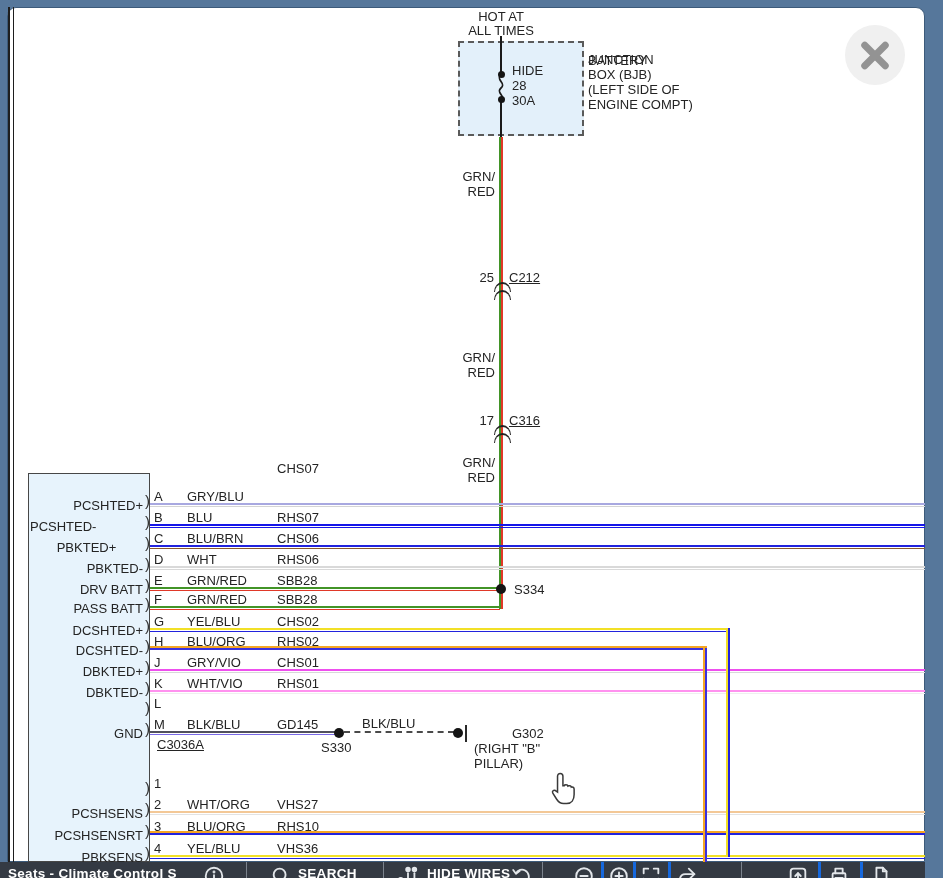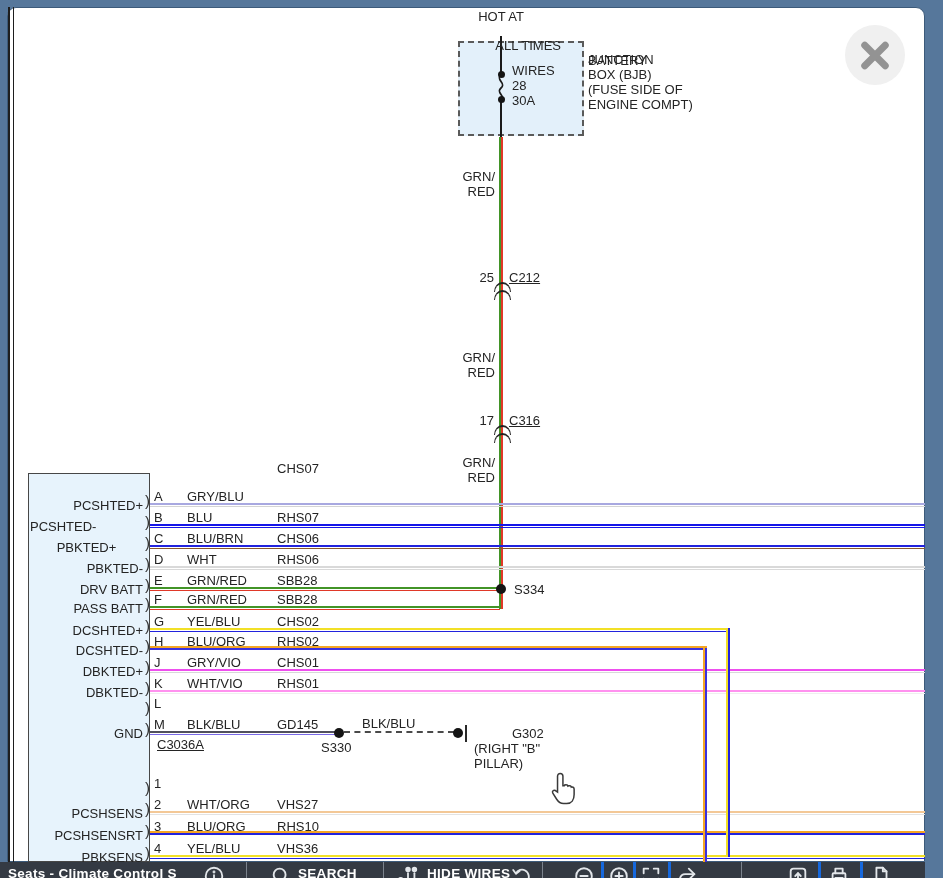--- a/index.html
+++ b/index.html
@@ -126,28 +126,28 @@
         <path d="M8 9 V4 H16 V9"></path>
         <rect x="8" y="14" width="8" height="6"></rect>
     </svg>
     <div class="bsep" style="left:860px;"></div>
     <svg class="ticon" style="left:870px;" width="22" height="22" viewBox="0 0 24 24">
       <path d="M7 3 H14 L18 7 V21 H7 Z"></path>
         <path d="M14 3 V7 H18"></path>
     </svg>
   </div>
 <div class="t" style="position: absolute; left: 441px; top: 9px; width: 120px; text-align: center; z-index: 6;">HOT AT</div>
-    <div class="t" style="position: absolute; left: 441px; top: 38px; width: 120px; text-align: right; z-index: 6;">ALL TIMES</div>
-    <div class="t" style="position: absolute; left: 512px; top: 63px; z-index: 6;">WIRES</div>
+    <div class="t" style="position: absolute; left: 441px; top: 23px; width: 120px; text-align: center; z-index: 6;">ALL TIMES</div>
+    <div class="t" style="position: absolute; left: 512px; top: 63px; z-index: 6;">HIDE</div>
     <div class="t" style="position: absolute; left: 512px; top: 78px; z-index: 6;">28</div>
     <div class="t" style="position: absolute; left: 512px; top: 93px; z-index: 6;">30A</div>
     <div class="t" style="position: absolute; left: 588px; top: 37px; z-index: 6; margin-top: 16px;">BATTERY</div>
     <div class="t" style="position: absolute; left: 588px; top: 52px; z-index: 6;">JUNCTION</div>
     <div class="t" style="position: absolute; left: 588px; top: 67px; z-index: 6;">BOX (BJB)</div>
-    <div class="t" style="position: absolute; left: 588px; top: 82px; z-index: 6;">(FUSE SIDE OF</div>
+    <div class="t" style="position: absolute; left: 588px; top: 82px; z-index: 6;">(LEFT SIDE OF</div>
     <div class="t" style="position: absolute; left: 588px; top: 97px; z-index: 6;">ENGINE COMPT)</div>
     <div class="wire" style="position: absolute; left: 498.8px; top: 137px; width: 2.4px; height: 472px; background: rgb(66, 148, 39); z-index: 3;"></div>
     <div class="wire" style="position: absolute; left: 501.4px; top: 137px; width: 1.5px; height: 472px; background: rgb(224, 56, 40); z-index: 3;"></div>
     <div class="t" style="position: absolute; left: 435px; top: 169px; width: 60px; text-align: right; z-index: 6;">GRN/</div>
     <div class="t" style="position: absolute; left: 435px; top: 184px; width: 60px; text-align: right; z-index: 6;">RED</div>
     <div class="t" style="position: absolute; left: 435px; top: 350px; width: 60px; text-align: right; z-index: 6;">GRN/</div>
     <div class="t" style="position: absolute; left: 435px; top: 365px; width: 60px; text-align: right; z-index: 6;">RED</div>
     <div class="t" style="position: absolute; left: 435px; top: 455px; width: 60px; text-align: right; z-index: 6;">GRN/</div>
     <div class="t" style="position: absolute; left: 435px; top: 470px; width: 60px; text-align: right; z-index: 6;">RED</div>
     <div class="t" style="position: absolute; left: 472px; top: 270px; width: 22px; text-align: right;">25</div>

